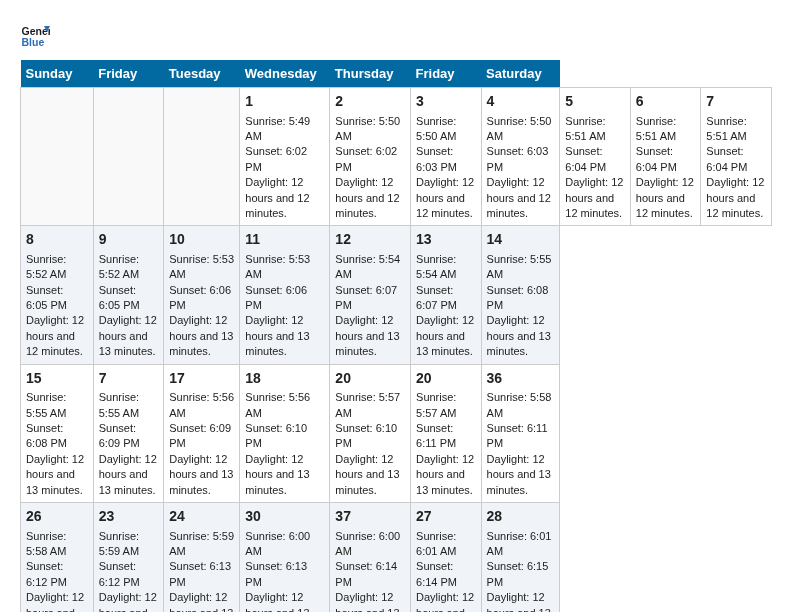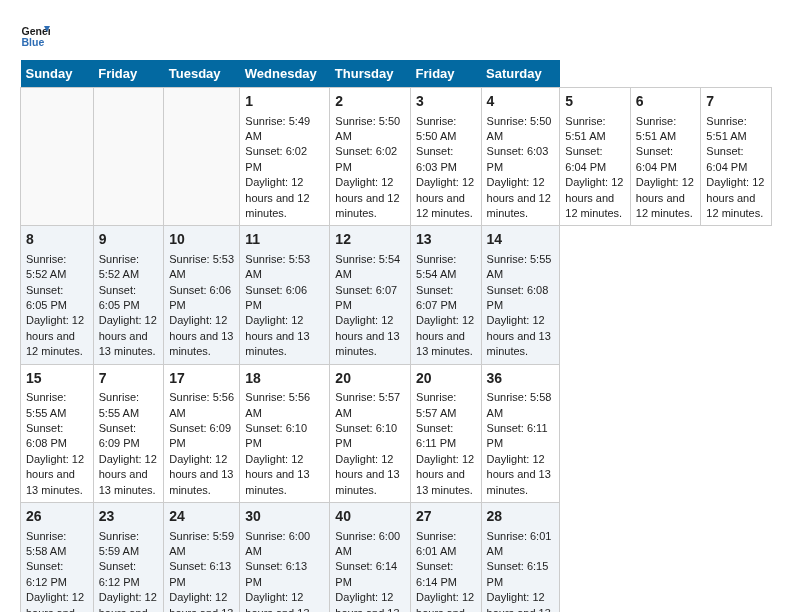--- a/index.html
+++ b/index.html
@@ -213,21 +213,21 @@
             <span>Sunset: 6:12 PM</span><br>
             <span>Daylight: 12 hours and 13 minutes.</span></td>
         <td><span class="day-number">24</span>
             <span>Sunrise: 5:59 AM</span><br>
             <span>Sunset: 6:13 PM</span><br>
             <span>Daylight: 12 hours and 13 minutes.</span></td>
         <td><span class="day-number">30</span>
             <span>Sunrise: 6:00 AM</span><br>
             <span>Sunset: 6:13 PM</span><br>
             <span>Daylight: 12 hours and 13 minutes.</span></td>
-        <td><span class="day-number">40</span>
+        <td><span class="day-number">37</span>
             <span>Sunrise: 6:00 AM</span><br>
             <span>Sunset: 6:14 PM</span><br>
             <span>Daylight: 12 hours and 13 minutes.</span></td>
         <td><span class="day-number">27</span>
             <span>Sunrise: 6:01 AM</span><br>
             <span>Sunset: 6:14 PM</span><br>
             <span>Daylight: 12 hours and 13 minutes.</span></td>
         <td><span class="day-number">28</span>
             <span>Sunrise: 6:01 AM</span><br>
             <span>Sunset: 6:15 PM</span><br>

